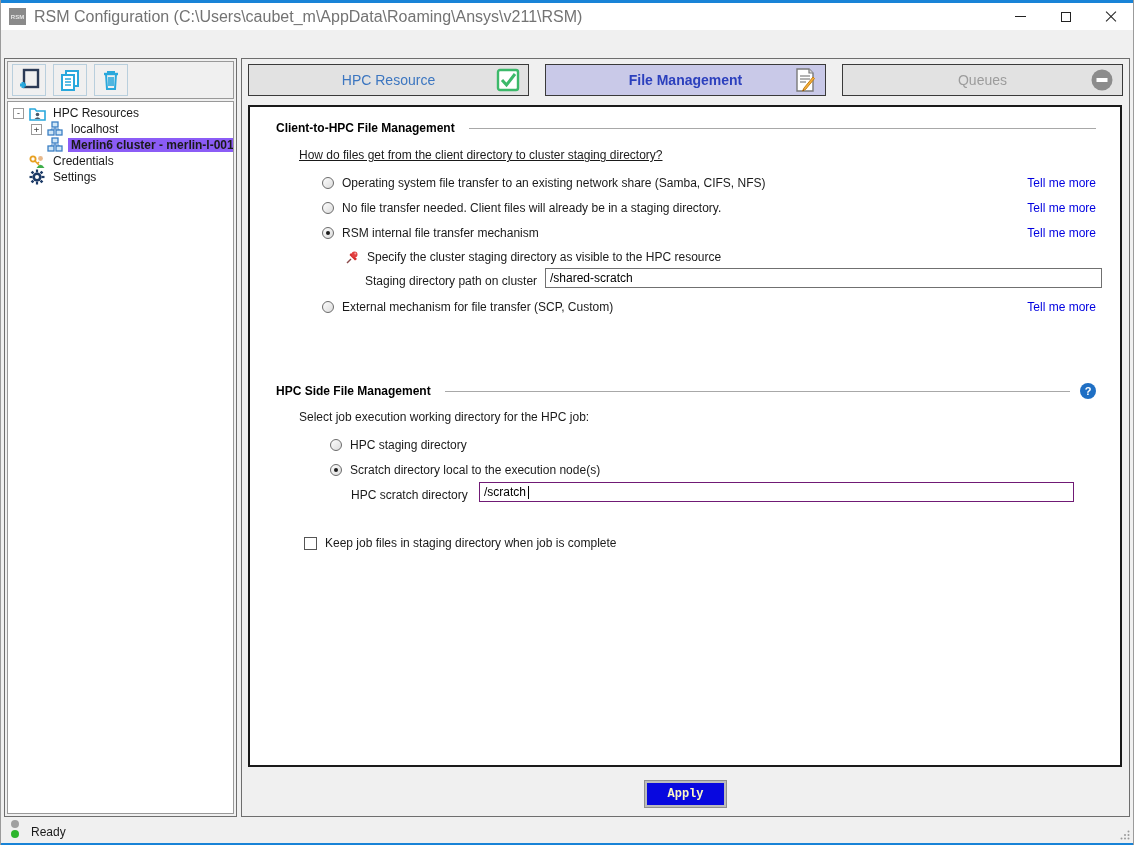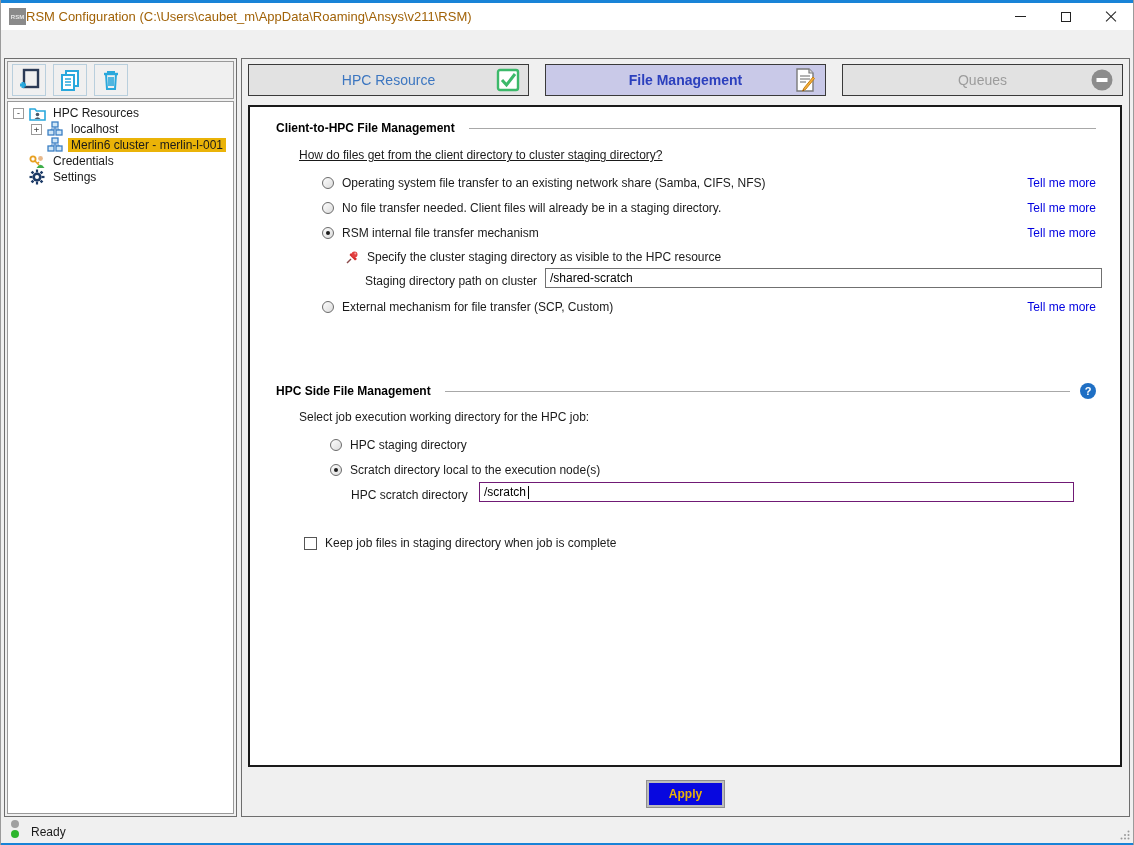--- a/index.html
+++ b/index.html
@@ -9,21 +9,21 @@
     font-size:12px; color:#1a1a1a; background:#f0f0f0;
     position:relative; overflow:hidden;
   }
   .window { position:absolute; inset:0; border-left:1px solid #9b9b9b; border-right:1px solid #9b9b9b; background:#f0f0f0; }
   .top-accent { position:absolute; top:0; left:0; right:0; height:3px; background:#1883d7; }
   .bottom-accent { position:absolute; bottom:0; left:0; right:0; height:2px; background:#1883d7; }
 
   
   .titlebar { position:absolute; top:3px; left:0; right:0; height:27px; background:#ffffff; display:flex; align-items:center; }
   .app-icon { width:17px; height:17px; margin-left:8px; background:#8a8a8a; color:#e8e8e8; font-size:6px; font-weight:bold; display:flex; align-items:center; justify-content:center; letter-spacing:0; }
-  .title-text { font-size:13px; color:#a16207; }
+  .title-text { margin-left:8px; font-size:16px; color:#737373; }
   .win-controls { margin-left:auto; display:flex; height:100%; }
   .win-btn { width:45px; height:100%; display:flex; align-items:center; justify-content:center; }
   .glyph-min { width:11px; height:1px; background:#222; }
   .glyph-max { width:10px; height:10px; border:1px solid #222; }
   .glyph-close { position:relative; width:12px; height:12px; }
   .glyph-close::before,.glyph-close::after { content:""; position:absolute; left:-1px; top:5px; width:14px; height:1px; background:#222; }
   .glyph-close::before { transform:rotate(45deg); }
   .glyph-close::after { transform:rotate(-45deg); }
 
   
@@ -35,21 +35,21 @@
   .toolbar-box { position:absolute; left:2px; right:2px; top:2px; height:38px; border:1px solid #999; display:flex; align-items:center; gap:7px; padding-left:4px; background:#f0f0f0; }
   .tool-btn { width:34px; height:32px; border:1px solid #b9cfdd; background:#f0f0f0; display:flex; align-items:center; justify-content:center; }
   .tree-box { position:absolute; left:2px; right:2px; top:42px; bottom:2px; border:1px solid #999; background:#fff; padding-top:3px; overflow:hidden; }
   .tree-row { height:16px; display:flex; align-items:center; white-space:nowrap; }
   .tree-indent0 { padding-left:5px; }
   .tree-indent1 { padding-left:23px; }
   .expander { width:11px; height:11px; border:1px solid #9a9a9a; background:#fff; color:#444; font-size:9px; line-height:9px; text-align:center; margin-right:4px; flex:0 0 auto; font-family:"DejaVu Sans Mono", monospace; }
   .expander-spacer { width:15px; flex:0 0 auto; }
   .tree-icon { width:18px; height:16px; margin-right:4px; flex:0 0 auto; display:flex; align-items:center; justify-content:center; }
   .tree-label { padding:0 3px; }
-  .tree-selected .tree-label { background:#eab308; }
+  .tree-selected .tree-label { background:#8b5cf6;font-weight:bold; }
 
   
   .right-panel { position:absolute; left:240px; right:3px; top:58px; height:759px; border:1px solid #6e6e6e; background:#f0f0f0; }
   .tabs-row { position:absolute; left:6px; right:6px; top:5px; height:32px; display:flex; gap:16px; }
   .tab { flex:1; border:1px solid #3a3a3a; display:flex; align-items:center; justify-content:center; position:relative; background:#e2e2e2; }
   .tab-label { font-size:14px; }
   .tab-hpc .tab-label { color:#3c76c0; }
   .tab-active { background:#c9c9e8; }
   .tab-active .tab-label { color:#2b3fbd; font-weight:bold; }
   .tab-disabled .tab-label { color:#9c9c9c; }
@@ -67,21 +67,21 @@
   .checkbox { width:13px; height:13px; border:1px solid #555; background:#fff; margin-right:8px; flex:0 0 auto; }
   .link { position:absolute; right:24px; color:#0000e0; height:16px; display:flex; align-items:center; }
   .field-label { position:absolute; }
   .text-input { position:absolute; height:20px; border:1px solid #707070; background:#fff; font-family:"Liberation Sans", sans-serif; font-size:12px; padding:0 4px; color:#000; }
   .input-focused { border:1px solid #701a75; }
   .caret { position:absolute; width:1px; height:13px; background:#000; }
   .pin-row { position:absolute; display:flex; align-items:center; height:16px; }
   .pin-icon { width:15px; height:15px; margin-right:7px; flex:0 0 auto; }
 
   .apply-row { position:absolute; left:0; right:0; top:712px; height:45px; display:flex; align-items:center; justify-content:center; }
-  .apply-btn { border:2px solid #bcbcbc; outline:1px solid #8f8f8f; background:#0808df; color:#eab308; font-weight:bold; font-size:12px; font-family:Liberation Sans, sans-serif; padding:4px 20px; }
+  .apply-btn { border:2px solid #bcbcbc; outline:1px solid #8f8f8f; background:#0808df; color:#fef9c3; font-weight:bold; font-size:12px; font-family:Liberation Mono, monospace; padding:4px 20px; }
 
   
   .statusbar { position:absolute; left:0; right:0; bottom:2px; height:22px; background:#f0f0f0; display:flex; align-items:center; padding-left:10px; }
   .status-lights { display:flex; flex-direction:column; gap:2px; margin-top:-6px; }
   .dot { width:8px; height:8px; border-radius:50%; }
   .dot-gray { background:#a0a0a0; }
   .dot-green { background:#2db52d; }
   .status-text { margin-left:12px; }
   .resize-grip { position:absolute; right:3px; bottom:3px; width:10px; height:10px; }
 </style>

